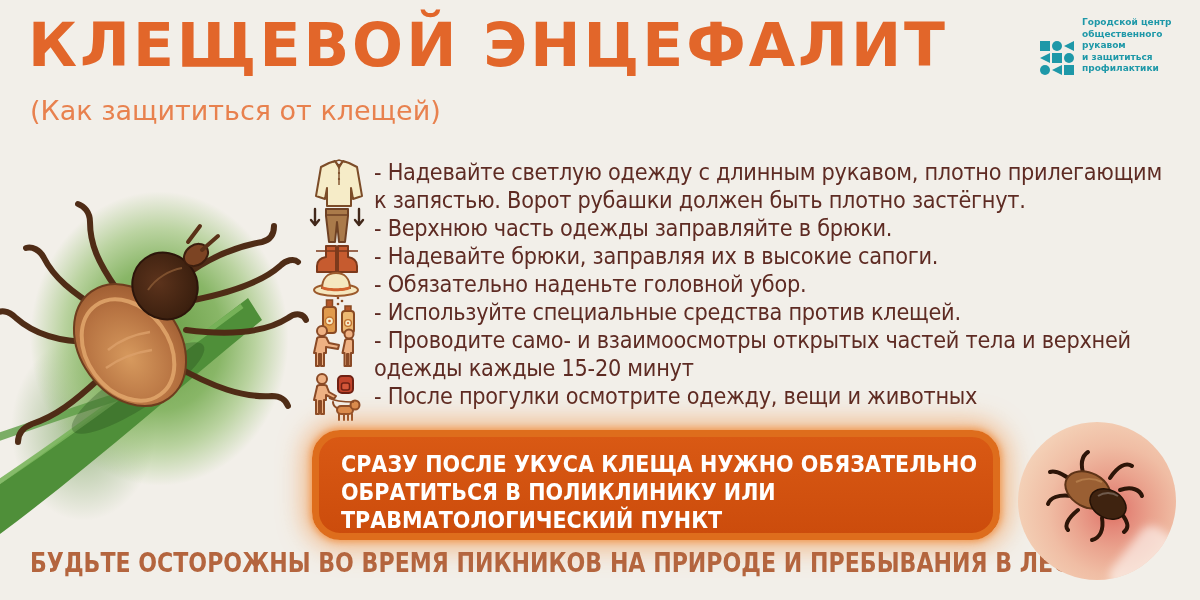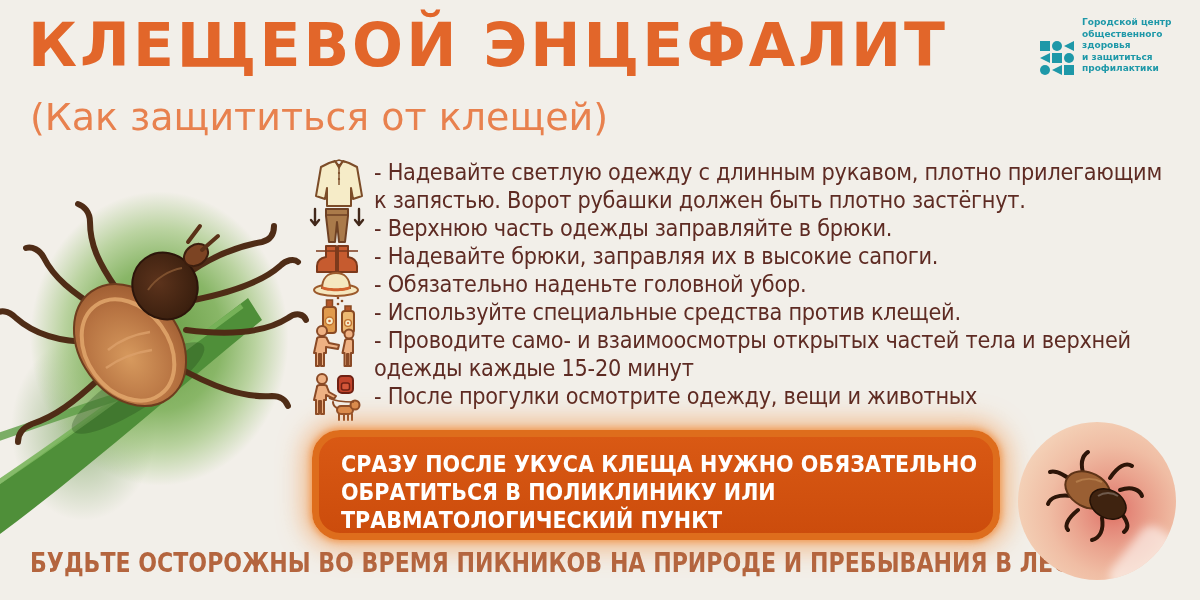--- a/index.html
+++ b/index.html
@@ -9,21 +9,21 @@
     font-family:"DejaVu Sans","Liberation Sans",sans-serif;
   }
   
   .title {
     position:absolute; left:28px; top:10px;
     font-size:60px; font-weight:bold; letter-spacing:3px;
     color:#e2662a; white-space:nowrap;
   }
   .subtitle {
     position:absolute; left:30px; top:95px;
-    font-size:38px; color:#e8814e; white-space:nowrap;
+    font-size:27px; color:#e8814e; white-space:nowrap;
   }
   
   .logo { position:absolute; left:1040px; top:17px; display:flex; gap:8px; align-items:flex-end; }
   .logo-grid { display:grid; grid-template-columns:repeat(3,10px); grid-auto-rows:10px; gap:2px; margin-top:2px; }
   .lg-sq { width:10px; height:10px; background:#1e98a8; }
   .lg-ci { width:10px; height:10px; background:#1e98a8; border-radius:50%; }
   .lg-tr { width:0; height:0; border-top:5px solid transparent; border-bottom:5px solid transparent; border-right:10px solid #1e98a8; }
   .logo-text { font-size:9px; line-height:11.5px; color:#1e98a8; font-weight:bold; }
   
   .tick-illu { position:absolute; left:-20px; top:150px; width:345px; height:410px; }
@@ -89,21 +89,21 @@
       <span class="lg-tr"></span>
       <span class="lg-tr"></span>
       <span class="lg-sq"></span>
       <span class="lg-ci"></span>
       <span class="lg-ci"></span>
       <span class="lg-tr"></span>
       <span class="lg-sq"></span>
     </div>
     <div class="logo-text">
       <div>Городской центр</div>
-      <div>общественного здоровья</div>
+      <div>общественного рукавом</div>
       <div>и защититься профилактики</div>
     </div>
   </div>
 
   <div class="tick-illu">
     <div class="green-blur"></div>
     <svg width="345" height="410" viewBox="0 0 345 410">
       <defs>
         <radialGradient id="tickBody" cx="42%" cy="58%" r="75%">
           <stop offset="0%" stop-color="#d79a5e"></stop>

